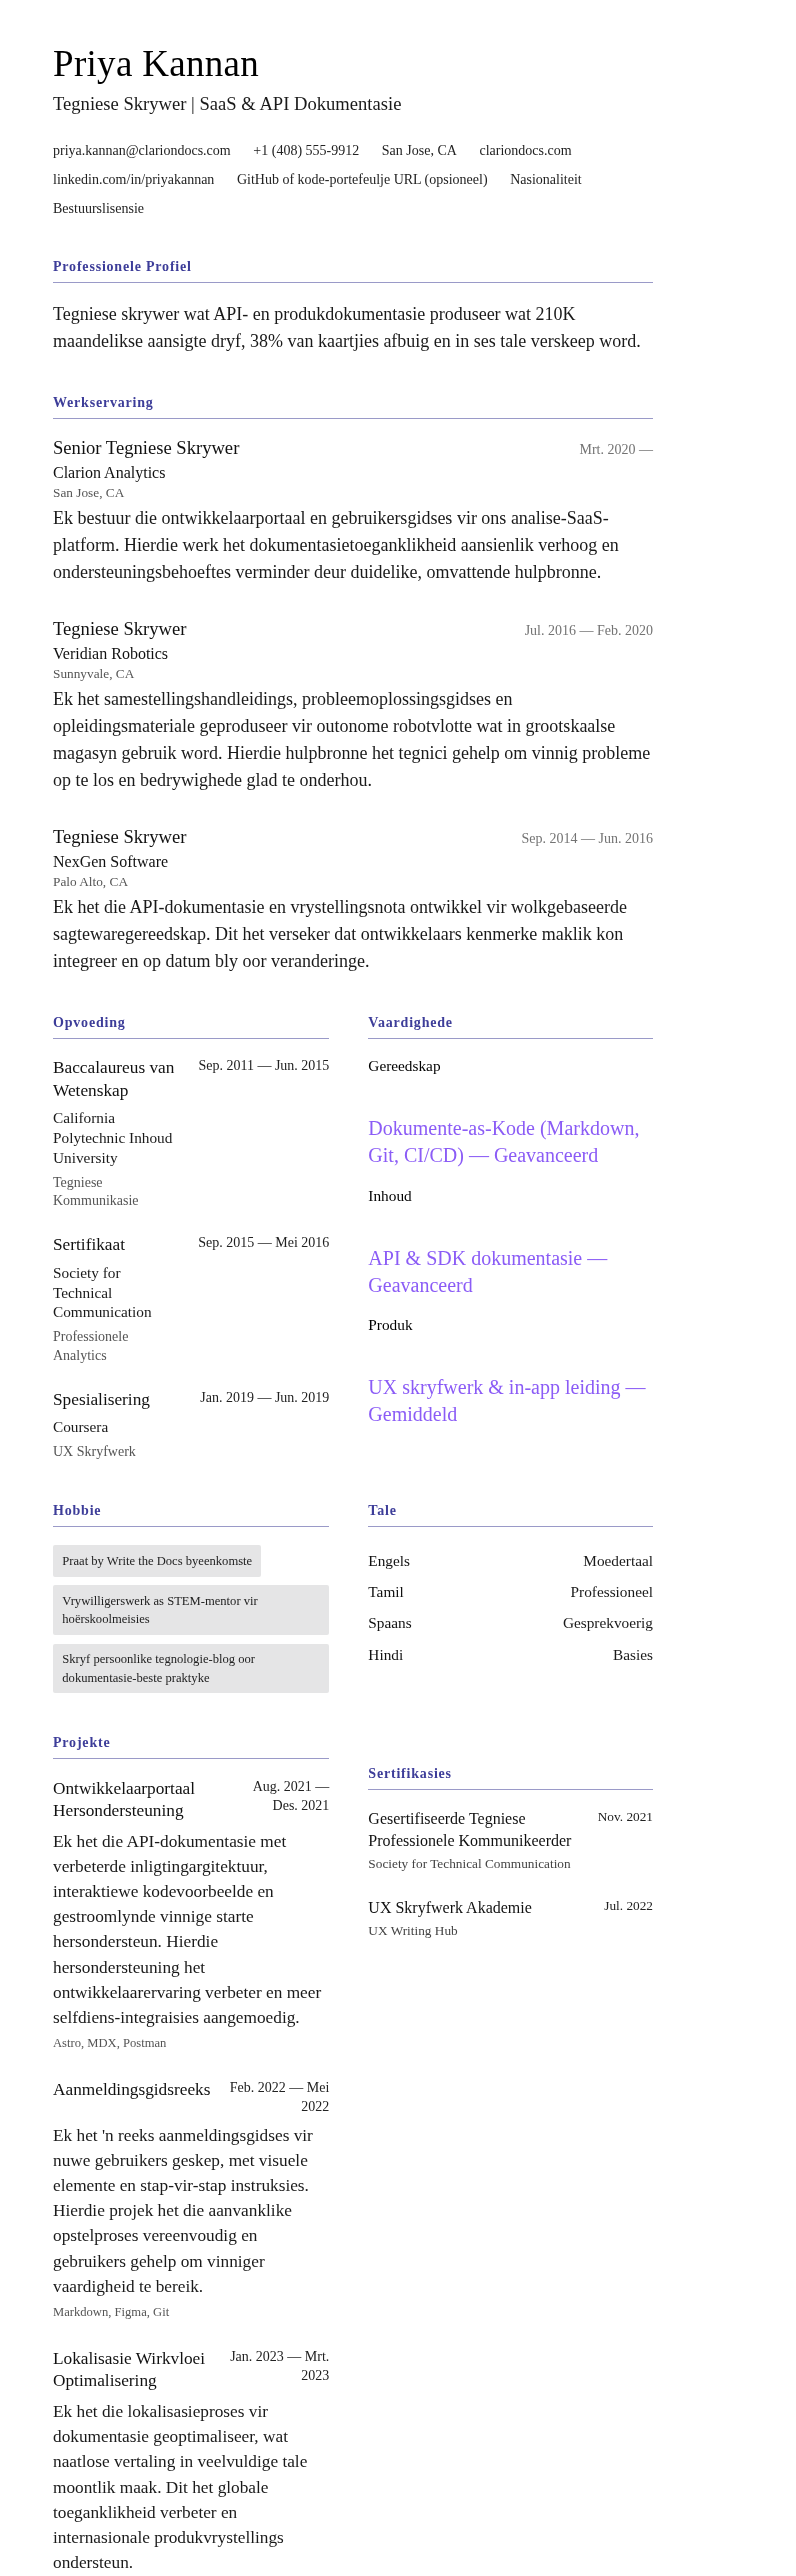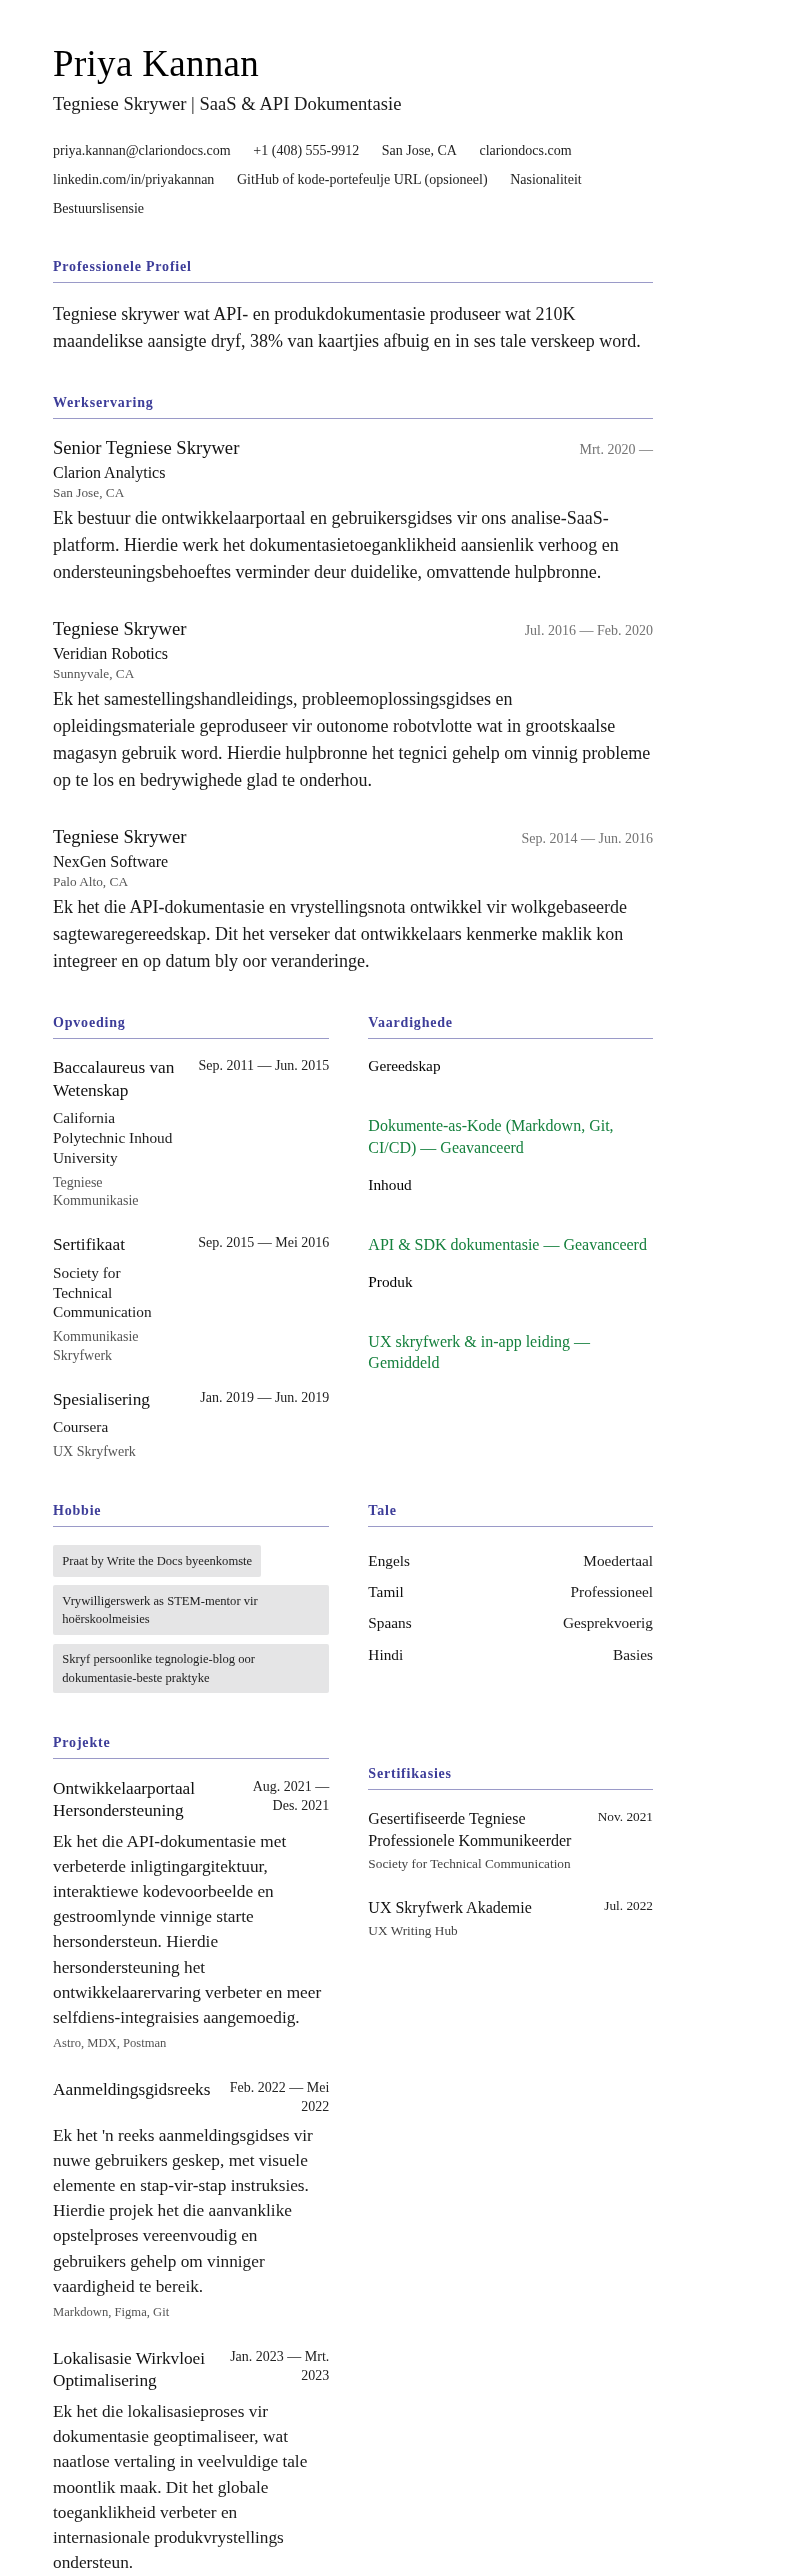--- a/index.html
+++ b/index.html
@@ -48,21 +48,21 @@
   .entry-main { width: 46%; }
   .edu-title { font-size: 17.3px; font-weight: 400; margin: 0 0 6px; line-height: 1.3; color: #111; }
   .edu-org { font-size: 15.3px; line-height: 1.3; color: #1a1a1a; }
   .edu-detail { font-size: 14px; color: #555; margin-top: 6px; line-height: 1.3; }
   .entry-date { flex: 1; text-align: right; font-size: 14px; color: #222; line-height: 1.35; }
 
   
   .skill { margin-bottom: 17.3px; }
   .skill:last-child { margin-bottom: 0; }
   .skill-cat { font-size: 15.3px; color: #000; margin-bottom: 3.3px; }
-  .skill-detail { font-size: 16px; color: #15803d; line-height: 1.35; margin-top: 40px; }
+  .skill-detail { font-size: 20px; color: #8b5cf6; line-height: 1.35; margin-top: 40px; }
 
   
   .chip {
     display: table; background: #e5e5e6; border-radius: 2px;
     padding: 6.6px 9.3px; font-size: 12.6px; line-height: 1.45;
     color: #222; margin-bottom: 8.6px; max-width: 100%;
   }
   .chip:last-child { margin-bottom: 0; }
 
   
@@ -157,21 +157,21 @@
           <div class="edu-org">California Polytechnic Inhoud University</div>
           <div class="edu-detail">Tegniese Kommunikasie</div>
         </div>
         <div class="entry-date">Sep. 2011 — Jun. 2015</div>
       </div>
 
       <div class="entry">
         <div class="entry-main">
           <h4 class="edu-title">Sertifikaat</h4>
           <div class="edu-org">Society for Technical Communication</div>
-          <div class="edu-detail">Kommunikasie Skryfwerk</div>
+          <div class="edu-detail">Professionele Analytics</div>
         </div>
         <div class="entry-date">Sep. 2015 — Mei 2016</div>
       </div>
 
       <div class="entry">
         <div class="entry-main">
           <h4 class="edu-title">Spesialisering</h4>
           <div class="edu-org">Coursera</div>
           <div class="edu-detail">UX Skryfwerk</div>
         </div>

